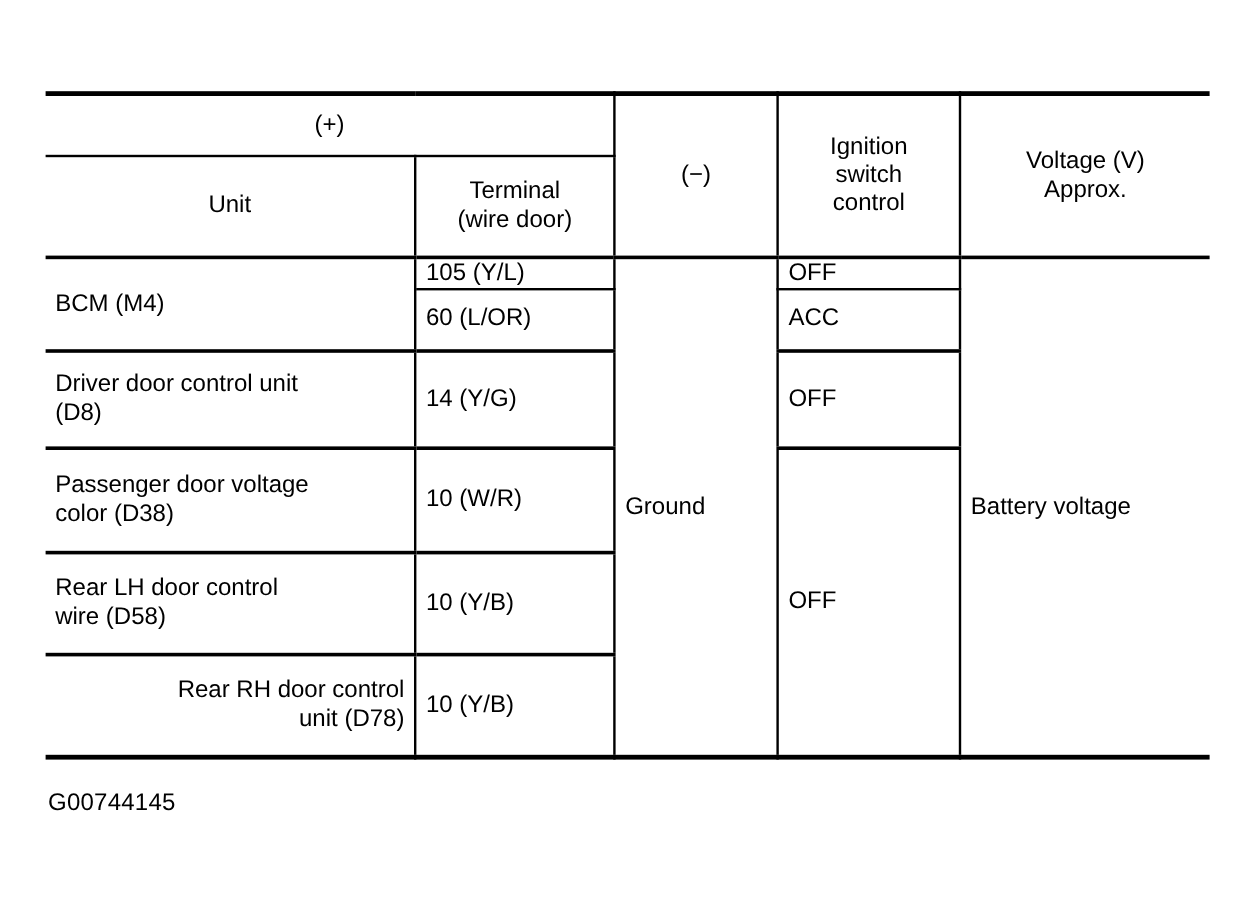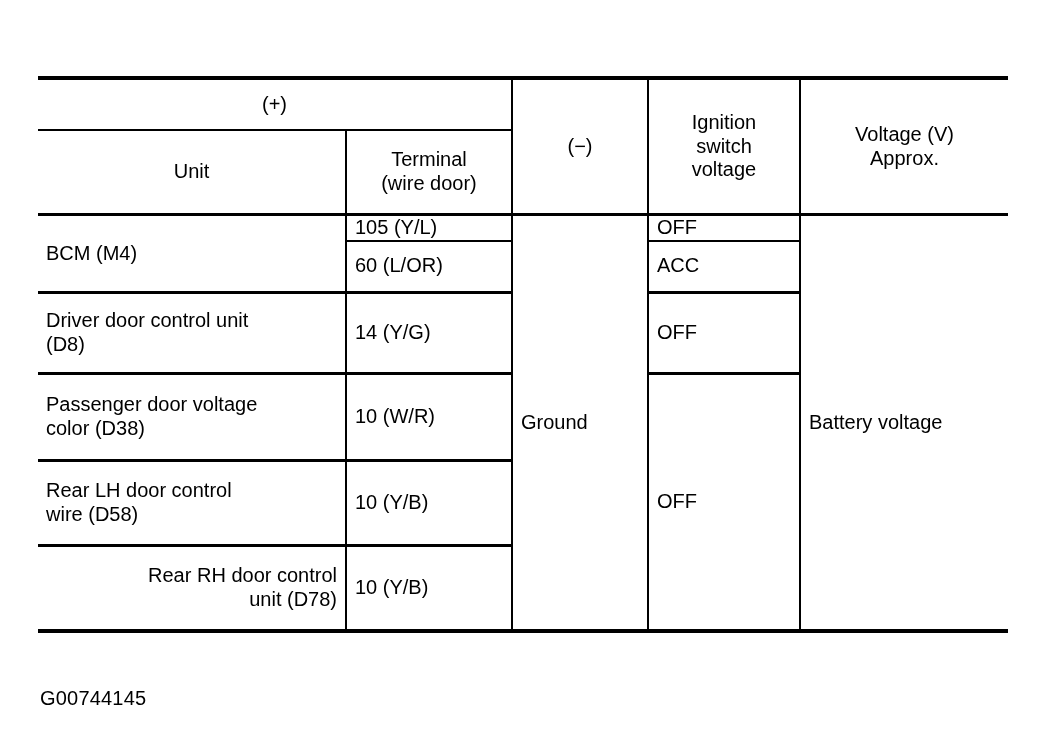--- a/index.html
+++ b/index.html
@@ -64,21 +64,20 @@
     font-size: 20px;
   }
 
   
   #caption {
     position: absolute;
     left: 40px;
     top: 658px;
     font-size: 20px;
     letter-spacing: 0.2px;
-    margin-top: 29px;
   }
 </style>
 </head>
 <body>
 
 <table id="spec-table">
   <colgroup>
     <col class="c-unit">
       <col class="c-term">
       <col class="c-neg">
@@ -86,21 +85,21 @@
       <col class="c-volt">
   </colgroup>
   <tbody>
 
     <tr>
       <td class="hdr-plus vr-r hr-b" colspan="2">(+)</td>
       <td class="hdr-cell vr-r hr-b-thick" rowspan="2">(−)</td>
       <td class="hdr-cell vr-r hr-b-thick" rowspan="2">
         <div>Ignition</div>
         <div>switch</div>
-        <div>voltage</div>
+        <div>control</div>
       </td>
       <td class="hdr-cell hr-b-thick" rowspan="2">
         <div>Voltage (V)</div>
         <div>Approx.</div>
       </td>
     </tr>
 
     <tr>
       <td class="hdr-cell vr-r hr-b-thick" style="height:82px;">Unit</td>
       <td class="hdr-cell vr-r hr-b-thick">

